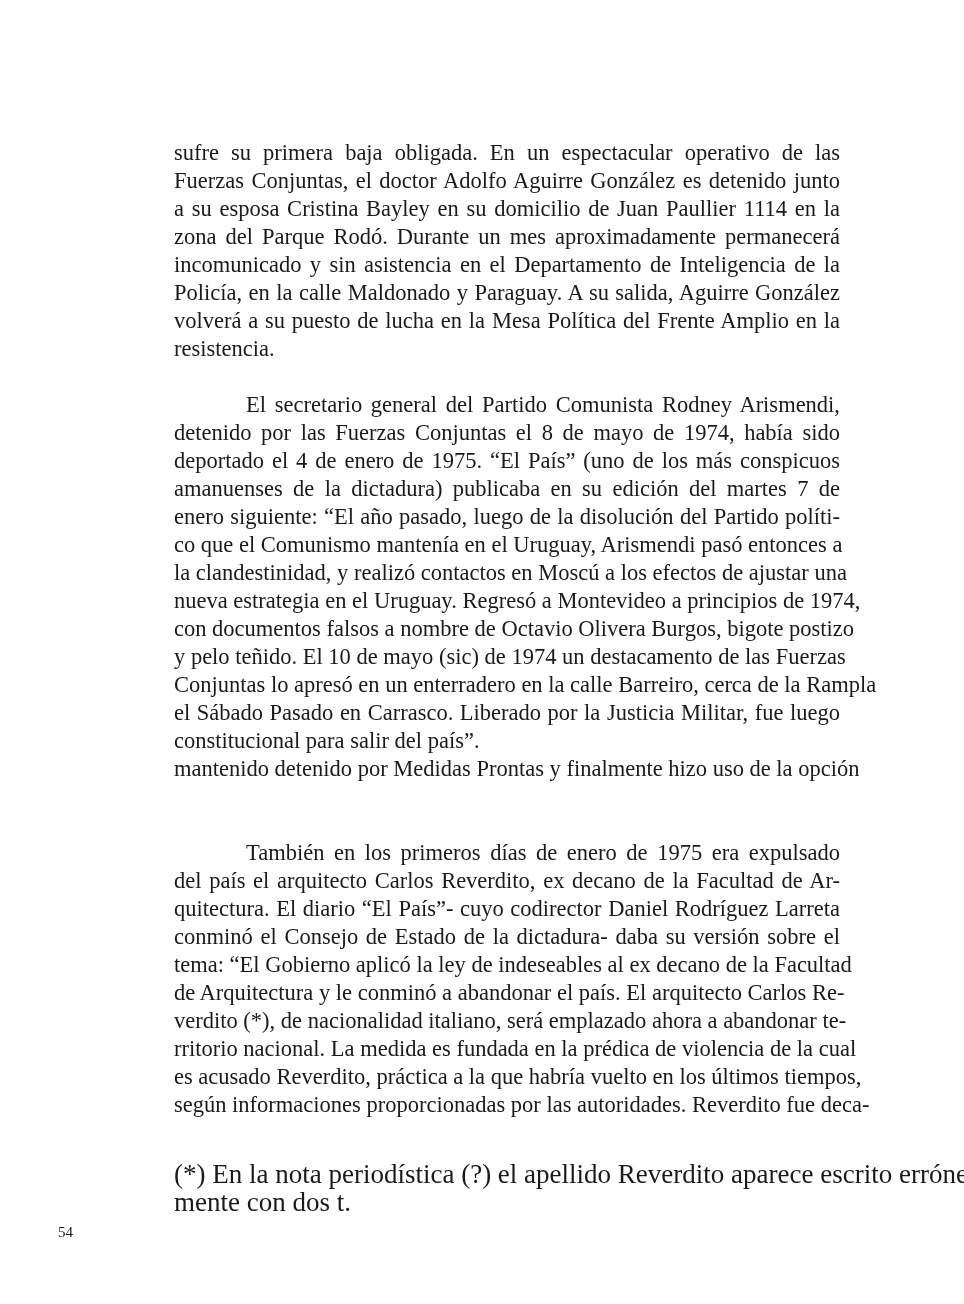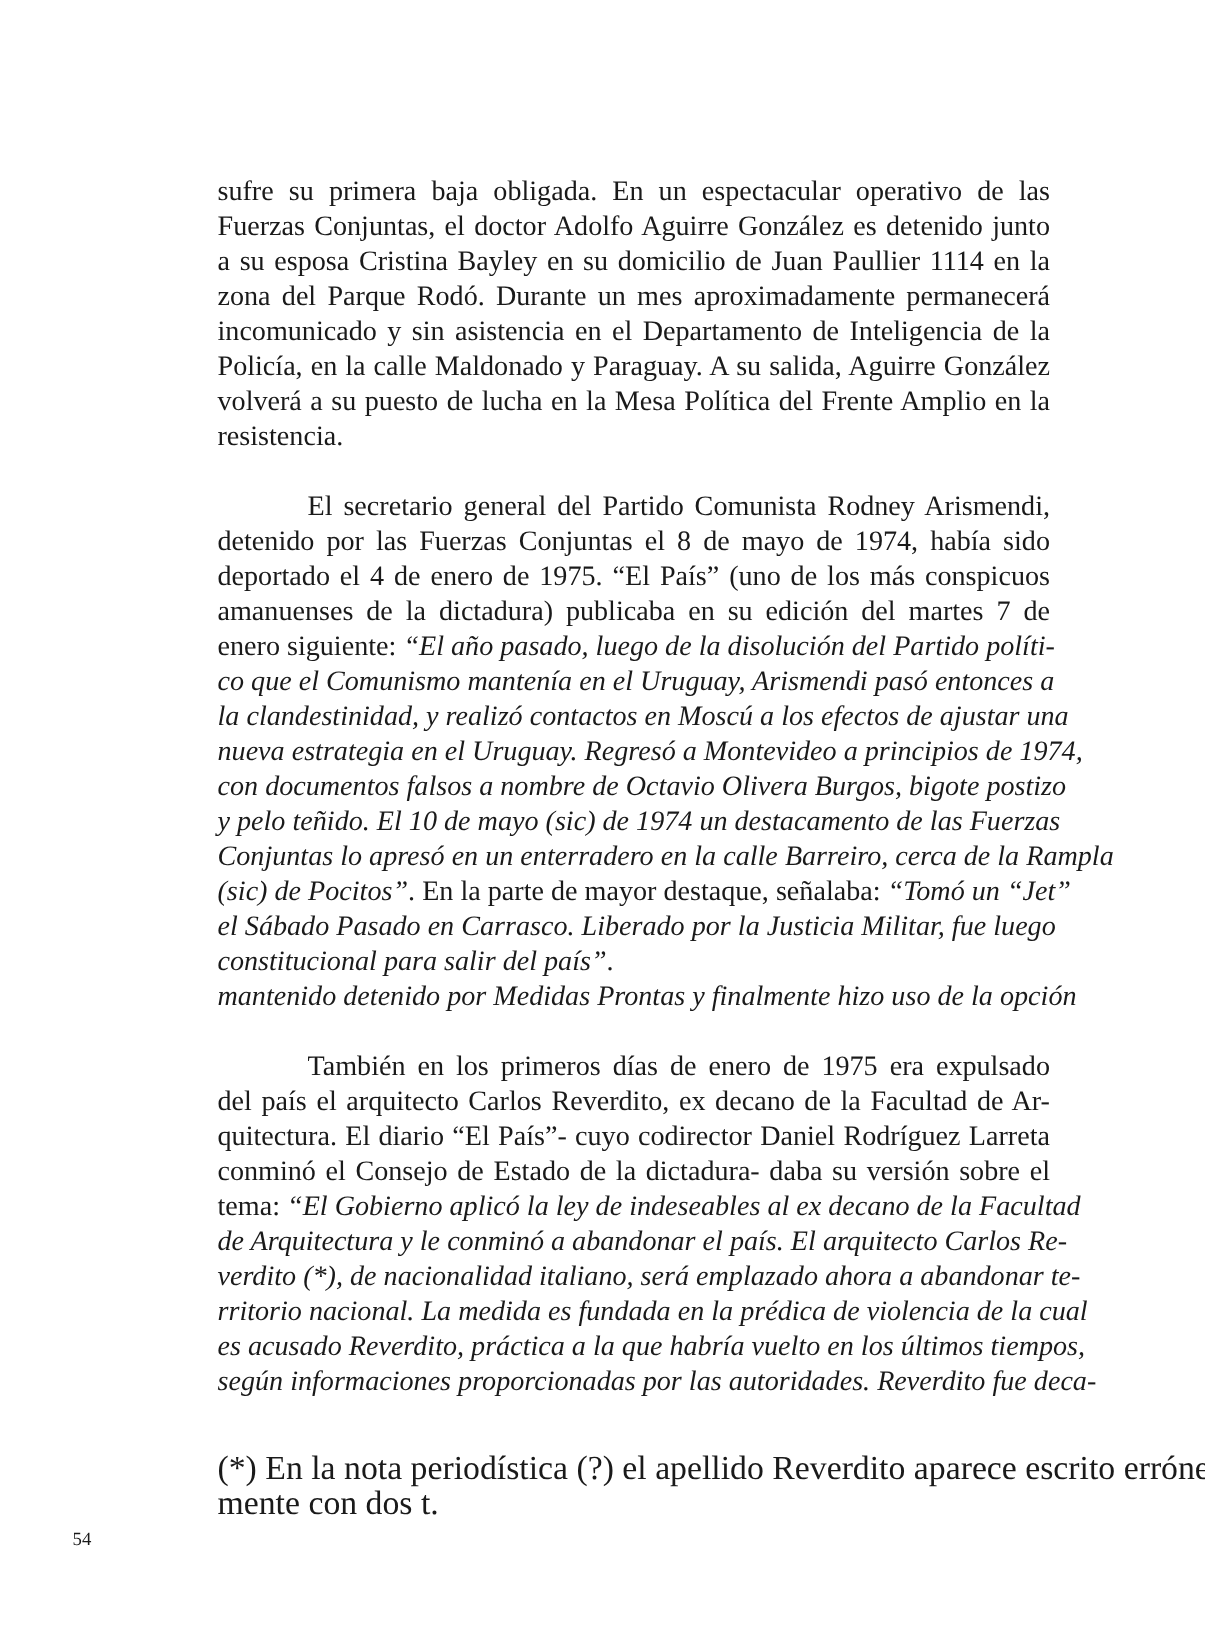--- a/index.html
+++ b/index.html
@@ -4,21 +4,21 @@
 <style>
   html, body { margin: 0; padding: 0; background: #ffffff; }
   body { width: 964px; height: 1304px; position: relative; overflow: hidden;
          font-family: "Liberation Serif", "DejaVu Serif", serif; color: #1a1a1a; }
   .page { position: absolute; left: 0; top: 0; width: 964px; height: 1304px; }
   .block { position: absolute; left: 142px; width: 698px; }
   .line { display: block; height: 28px; line-height: 28px; font-size: 22.5px;
           text-align: justify; text-align-last: justify; white-space: nowrap; overflow: visible; margin-left: 32px; }
   .line.last { text-align-last: left; }
   .line.indent { padding-left: 72px; }
-  .it { font-style: italic; }
+  .it { }
   .fn .line { font-size: 27px; }
   .page-num { position: absolute; left: 58px; top: 1218px; font-size: 15px; line-height: 28px; }
 </style>
 </head>
 <body>
 
 <div class="page">
 
   <div class="block" id="p0" style="top:139px;">
       <span class="line"><span>sufre su primera baja obligada. En un espectacular operativo de las</span></span>
@@ -36,21 +36,20 @@
       <span class="line"><span>detenido por las Fuerzas Conjuntas el 8 de mayo de 1974, había sido</span></span>
       <span class="line"><span>deportado el 4 de enero de 1975. “El País” (uno de los más conspicuos</span></span>
       <span class="line"><span>amanuenses de la dictadura) publicaba en su edición del martes 7 de</span></span>
       <span class="line"><span>enero siguiente: </span><span class="it">“El año pasado, luego de la disolución del Partido políti-</span></span>
       <span class="line"><span class="it">co que el Comunismo mantenía en el Uruguay, Arismendi pasó entonces a</span></span>
       <span class="line"><span class="it">la clandestinidad, y realizó contactos en Moscú a los efectos de ajustar una</span></span>
       <span class="line"><span class="it">nueva estrategia en el Uruguay. Regresó a Montevideo a principios de 1974,</span></span>
       <span class="line"><span class="it">con documentos falsos a nombre de Octavio Olivera Burgos, bigote postizo</span></span>
       <span class="line"><span class="it">y pelo teñido. El 10 de mayo (sic) de 1974 un destacamento de las Fuerzas</span></span>
       <span class="line"><span class="it">Conjuntas lo apresó en un enterradero en la calle Barreiro, cerca de la Rampla</span></span>
-      <span class="line"><span class="it">(sic) de Pocitos”</span><span>. En la parte de mayor destaque, señalaba: </span><span class="it">“Tomó un “Jet”</span></span>
       <span class="line"><span class="it">el Sábado Pasado en Carrasco. Liberado por la Justicia Militar, fue luego</span></span>
       <span class="line last"><span class="it">constitucional para salir del país”</span><span>.</span></span>
       <span class="line"><span class="it">mantenido detenido por Medidas Prontas y finalmente hizo uso de la opción</span></span>
     </div>
 
   <div class="block" id="p2" style="top:839px;">
       <span class="line indent"><span>También en los primeros días de enero de 1975 era expulsado</span></span>
       <span class="line"><span>del país el arquitecto Carlos Reverdito, ex decano de la Facultad de Ar-</span></span>
       <span class="line"><span>quitectura. El diario “El País”- cuyo codirector Daniel Rodríguez Larreta</span></span>
       <span class="line"><span>conminó el Consejo de Estado de la dictadura- daba su versión sobre el</span></span>

